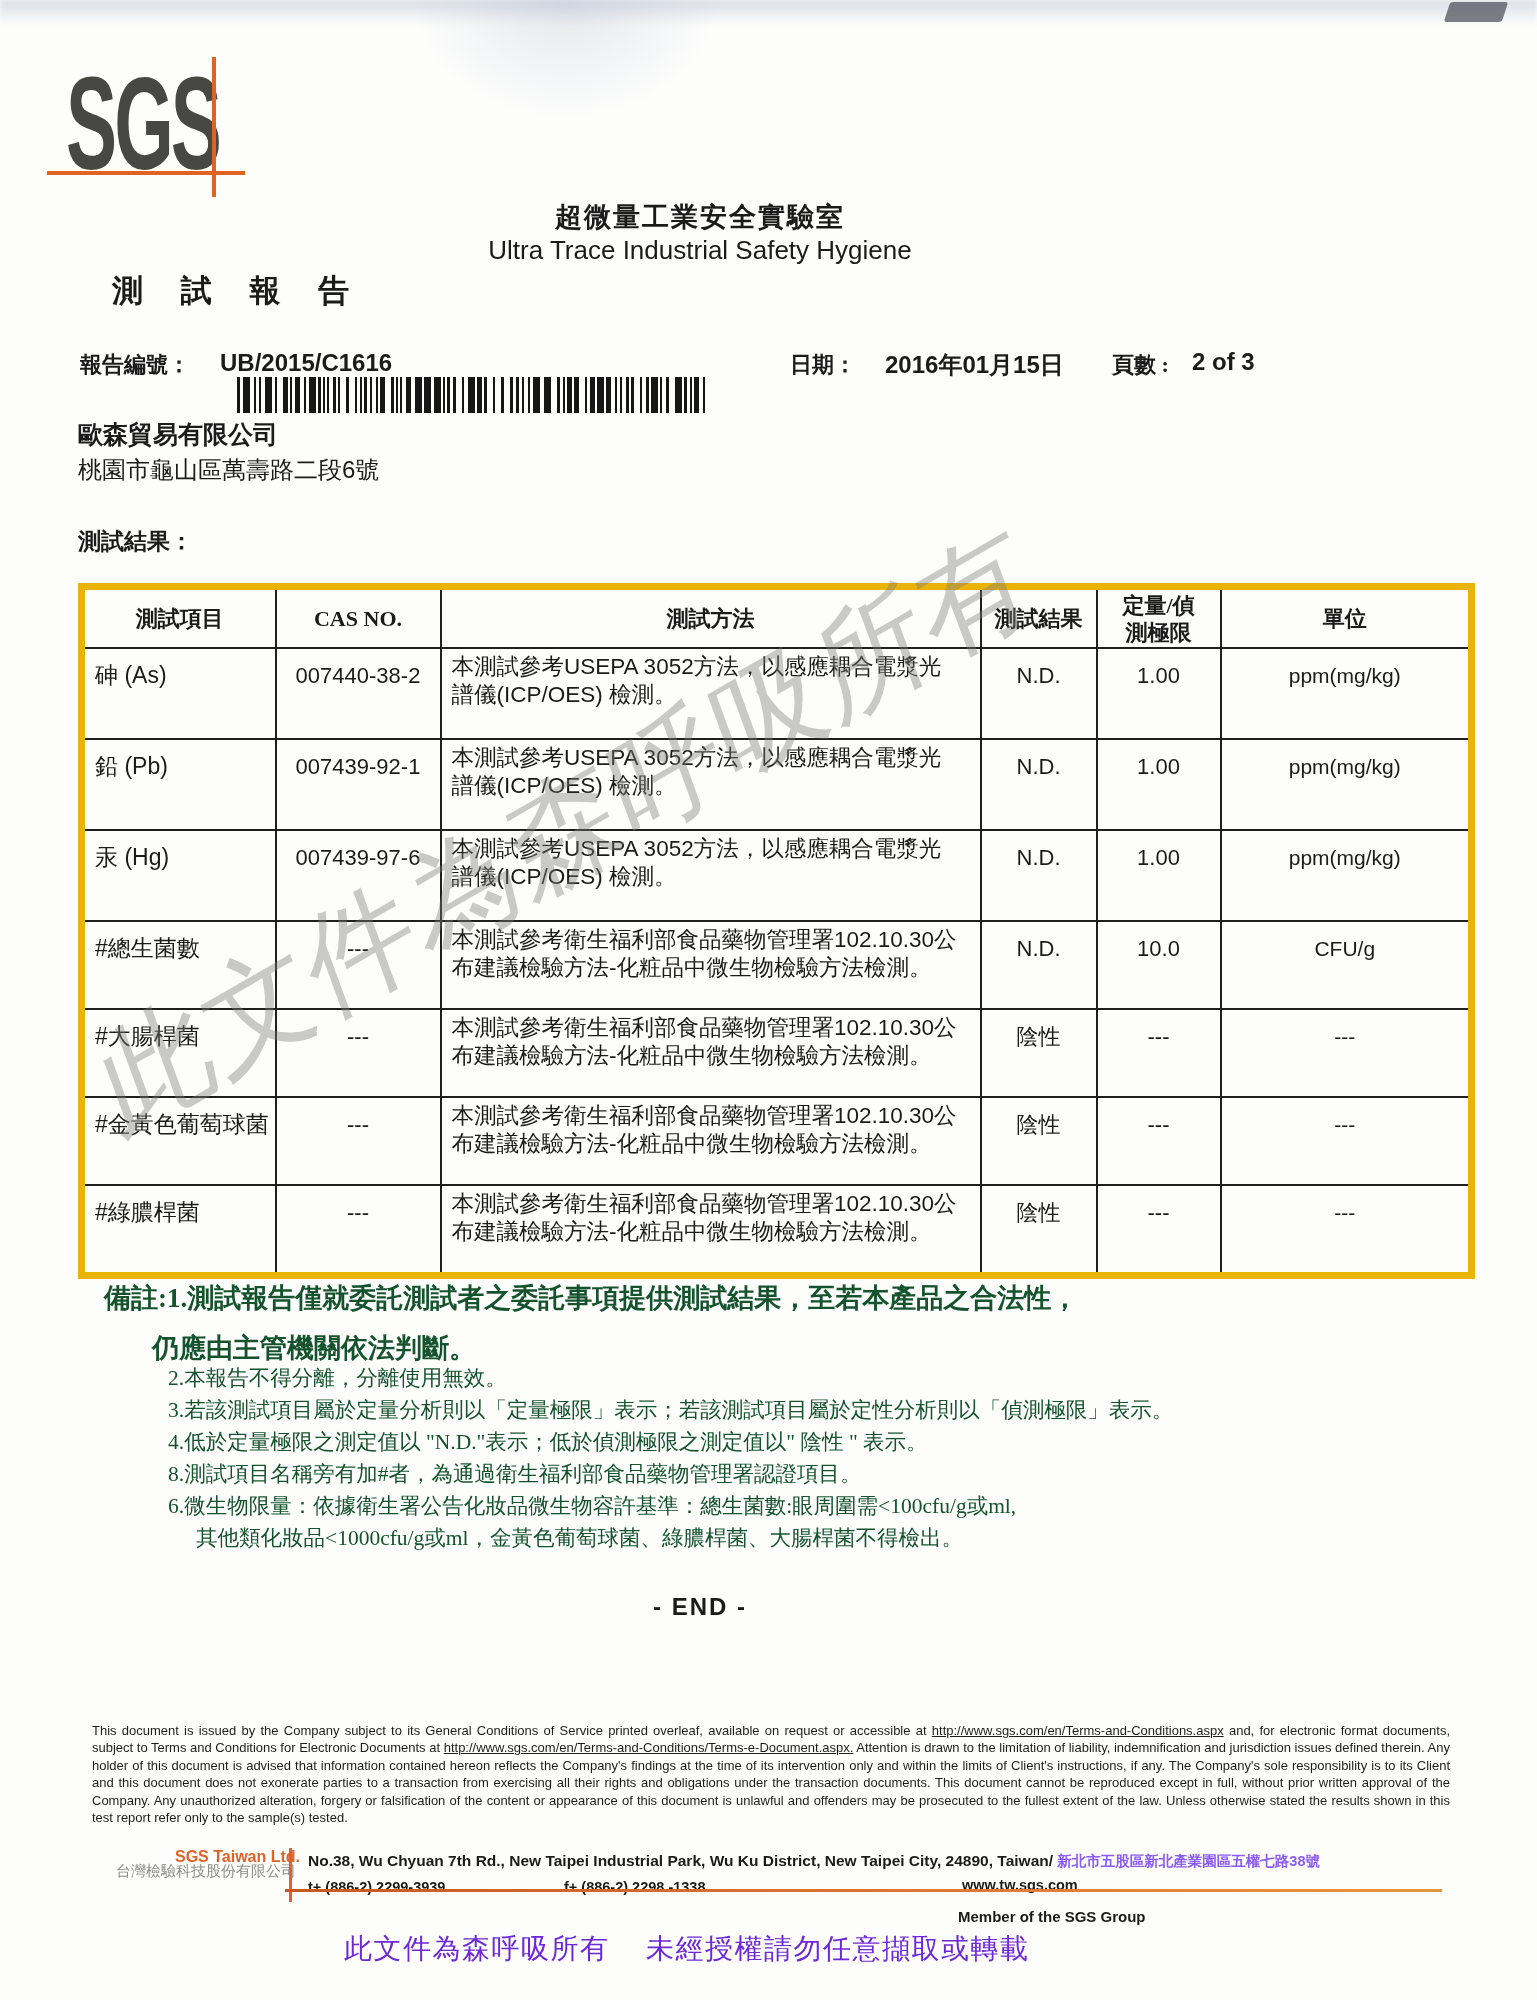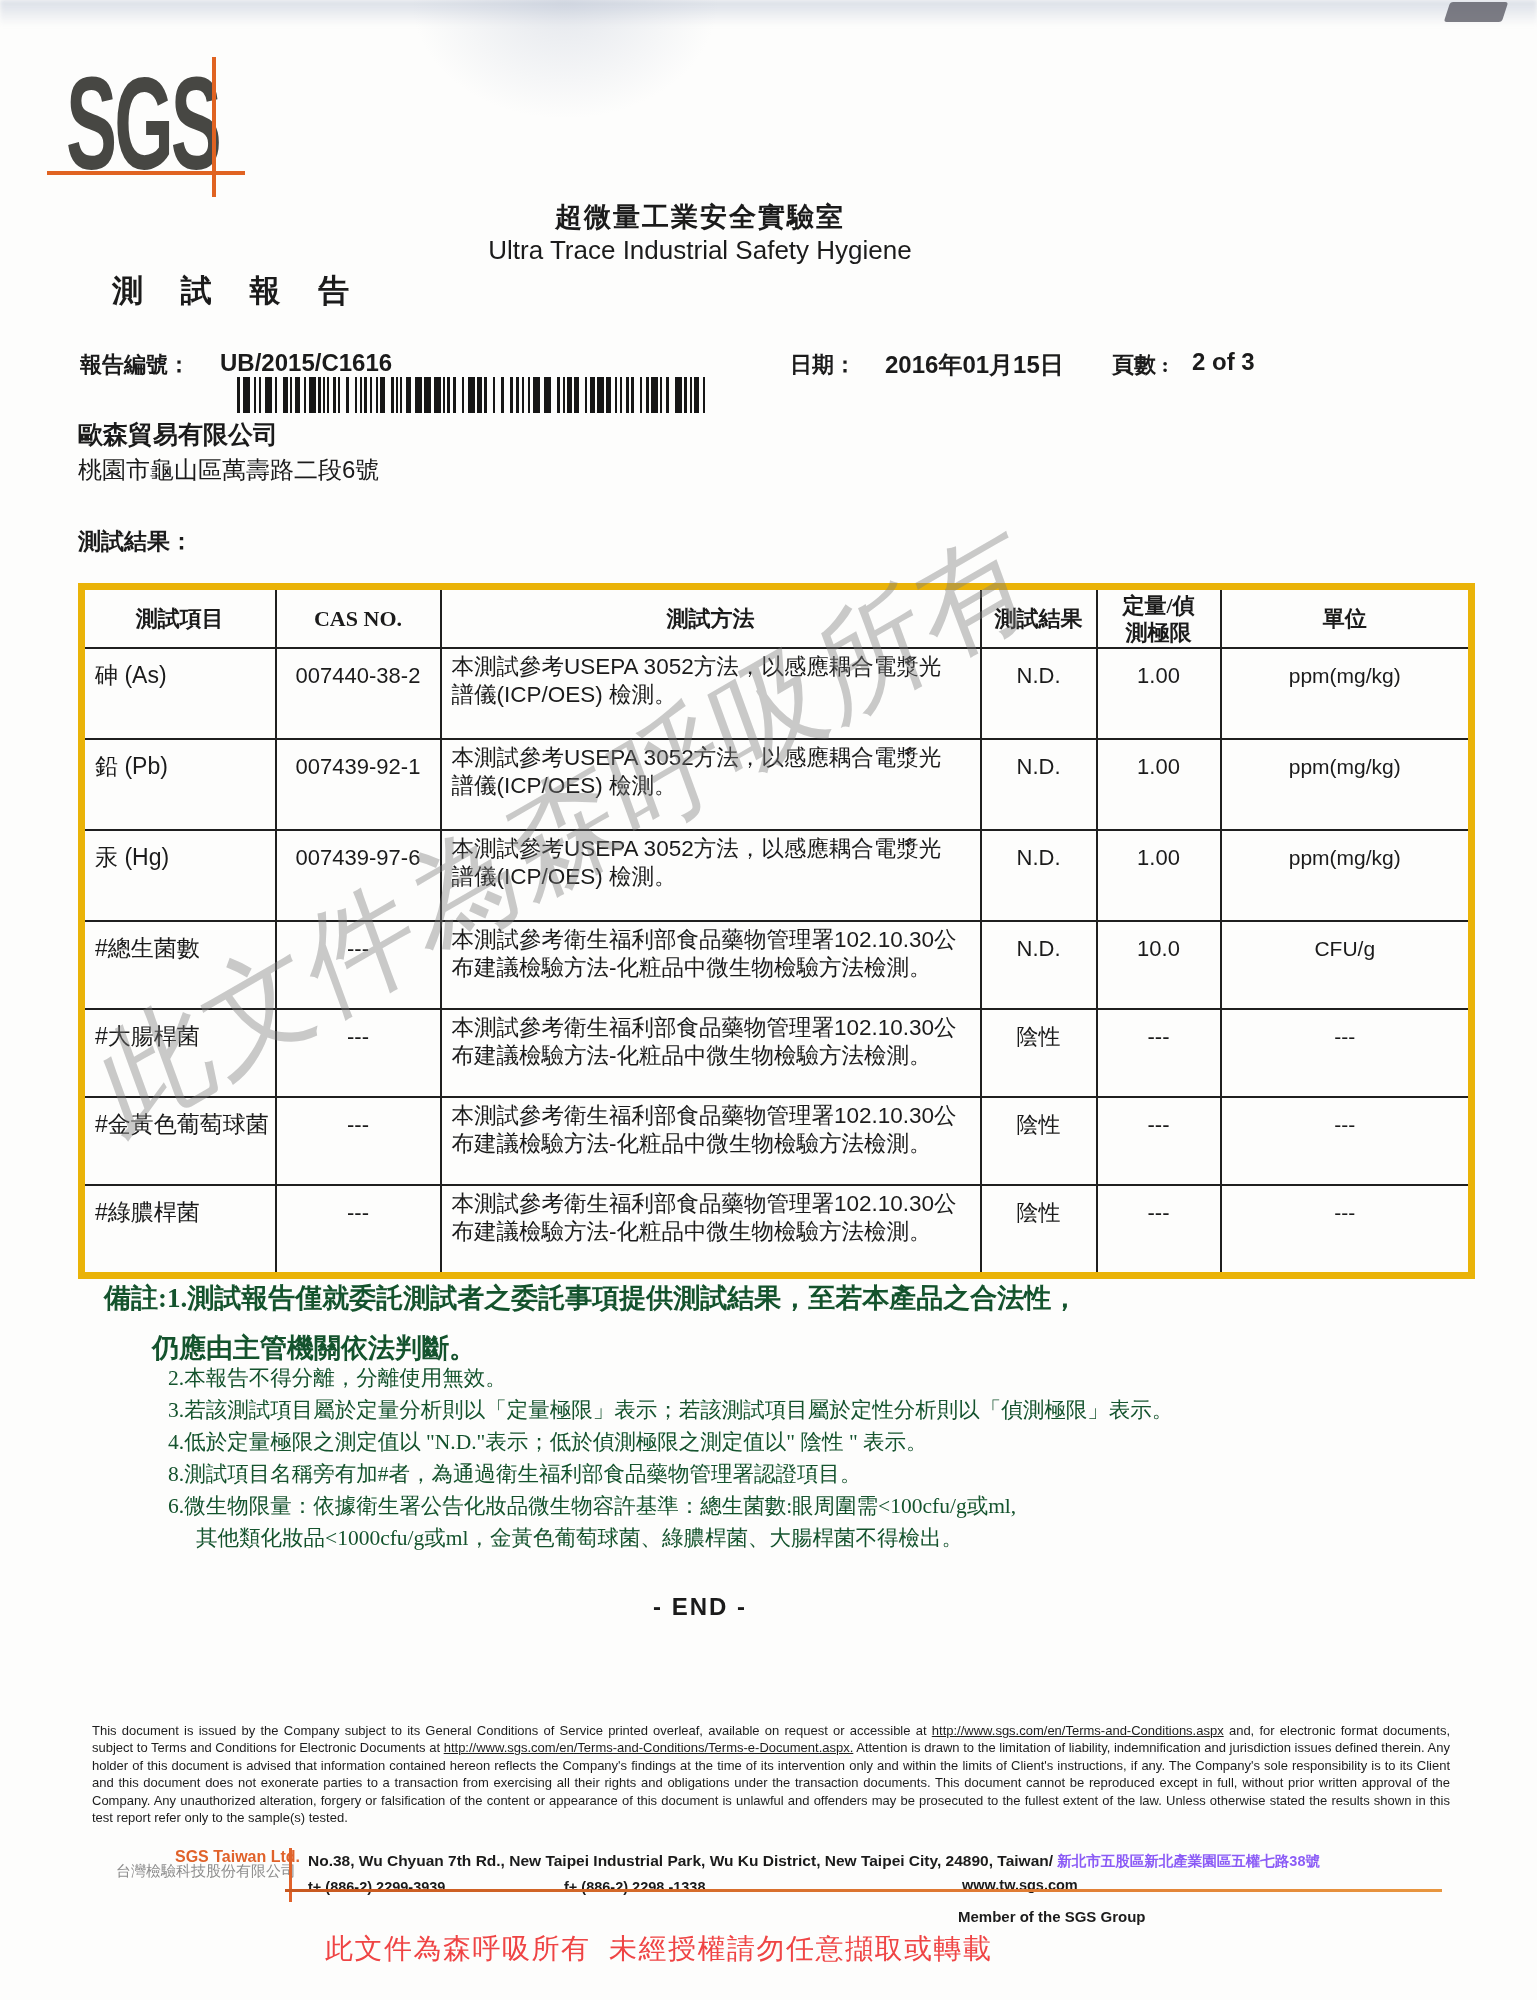--- a/index.html
+++ b/index.html
@@ -82,22 +82,22 @@
   .ft-fax{left:564px;top:1879px;font-size:14.5px;font-weight:600;}
   .ft-web{left:962px;top:1877px;font-size:14.5px;font-weight:600;}
   .ft-hline{left:285px;top:1889px;width:1157px;height:3px;
     background:linear-gradient(90deg,#c8581f,#e07a33 60%,#e8963f);}
   .ft-member{left:958px;top:1908px;font-size:15px;font-weight:600;}
 
   .wm-diagonal{left:-15px;top:753px;width:1160px;height:150px;text-align:center;
     font-family:"Liberation Serif","DejaVu Serif",serif;font-size:116px;letter-spacing:2px;
     color:#7d7d7d;opacity:.40;transform:rotate(-30deg) skewX(-10deg);white-space:nowrap;
     pointer-events:none;}
-  .wm-bottom{left:325px;top:1930px;font-family:Liberation Sans, sans-serif;
-    font-size:28px;letter-spacing:1.5px;color:#ef4444;white-space:pre;}
+  .wm-bottom{left:344px;top:1930px;font-family:Liberation Mono, monospace;
+    font-size:28px;letter-spacing:1.5px;color:#6d28d9;white-space:pre;}
 </style>
 </head>
 <body>
 
 <div class="page">
 
   <div class="abs scan-band"></div>
   <div class="abs scan-band2"></div>
   <div class="abs corner-mark"></div>
 

